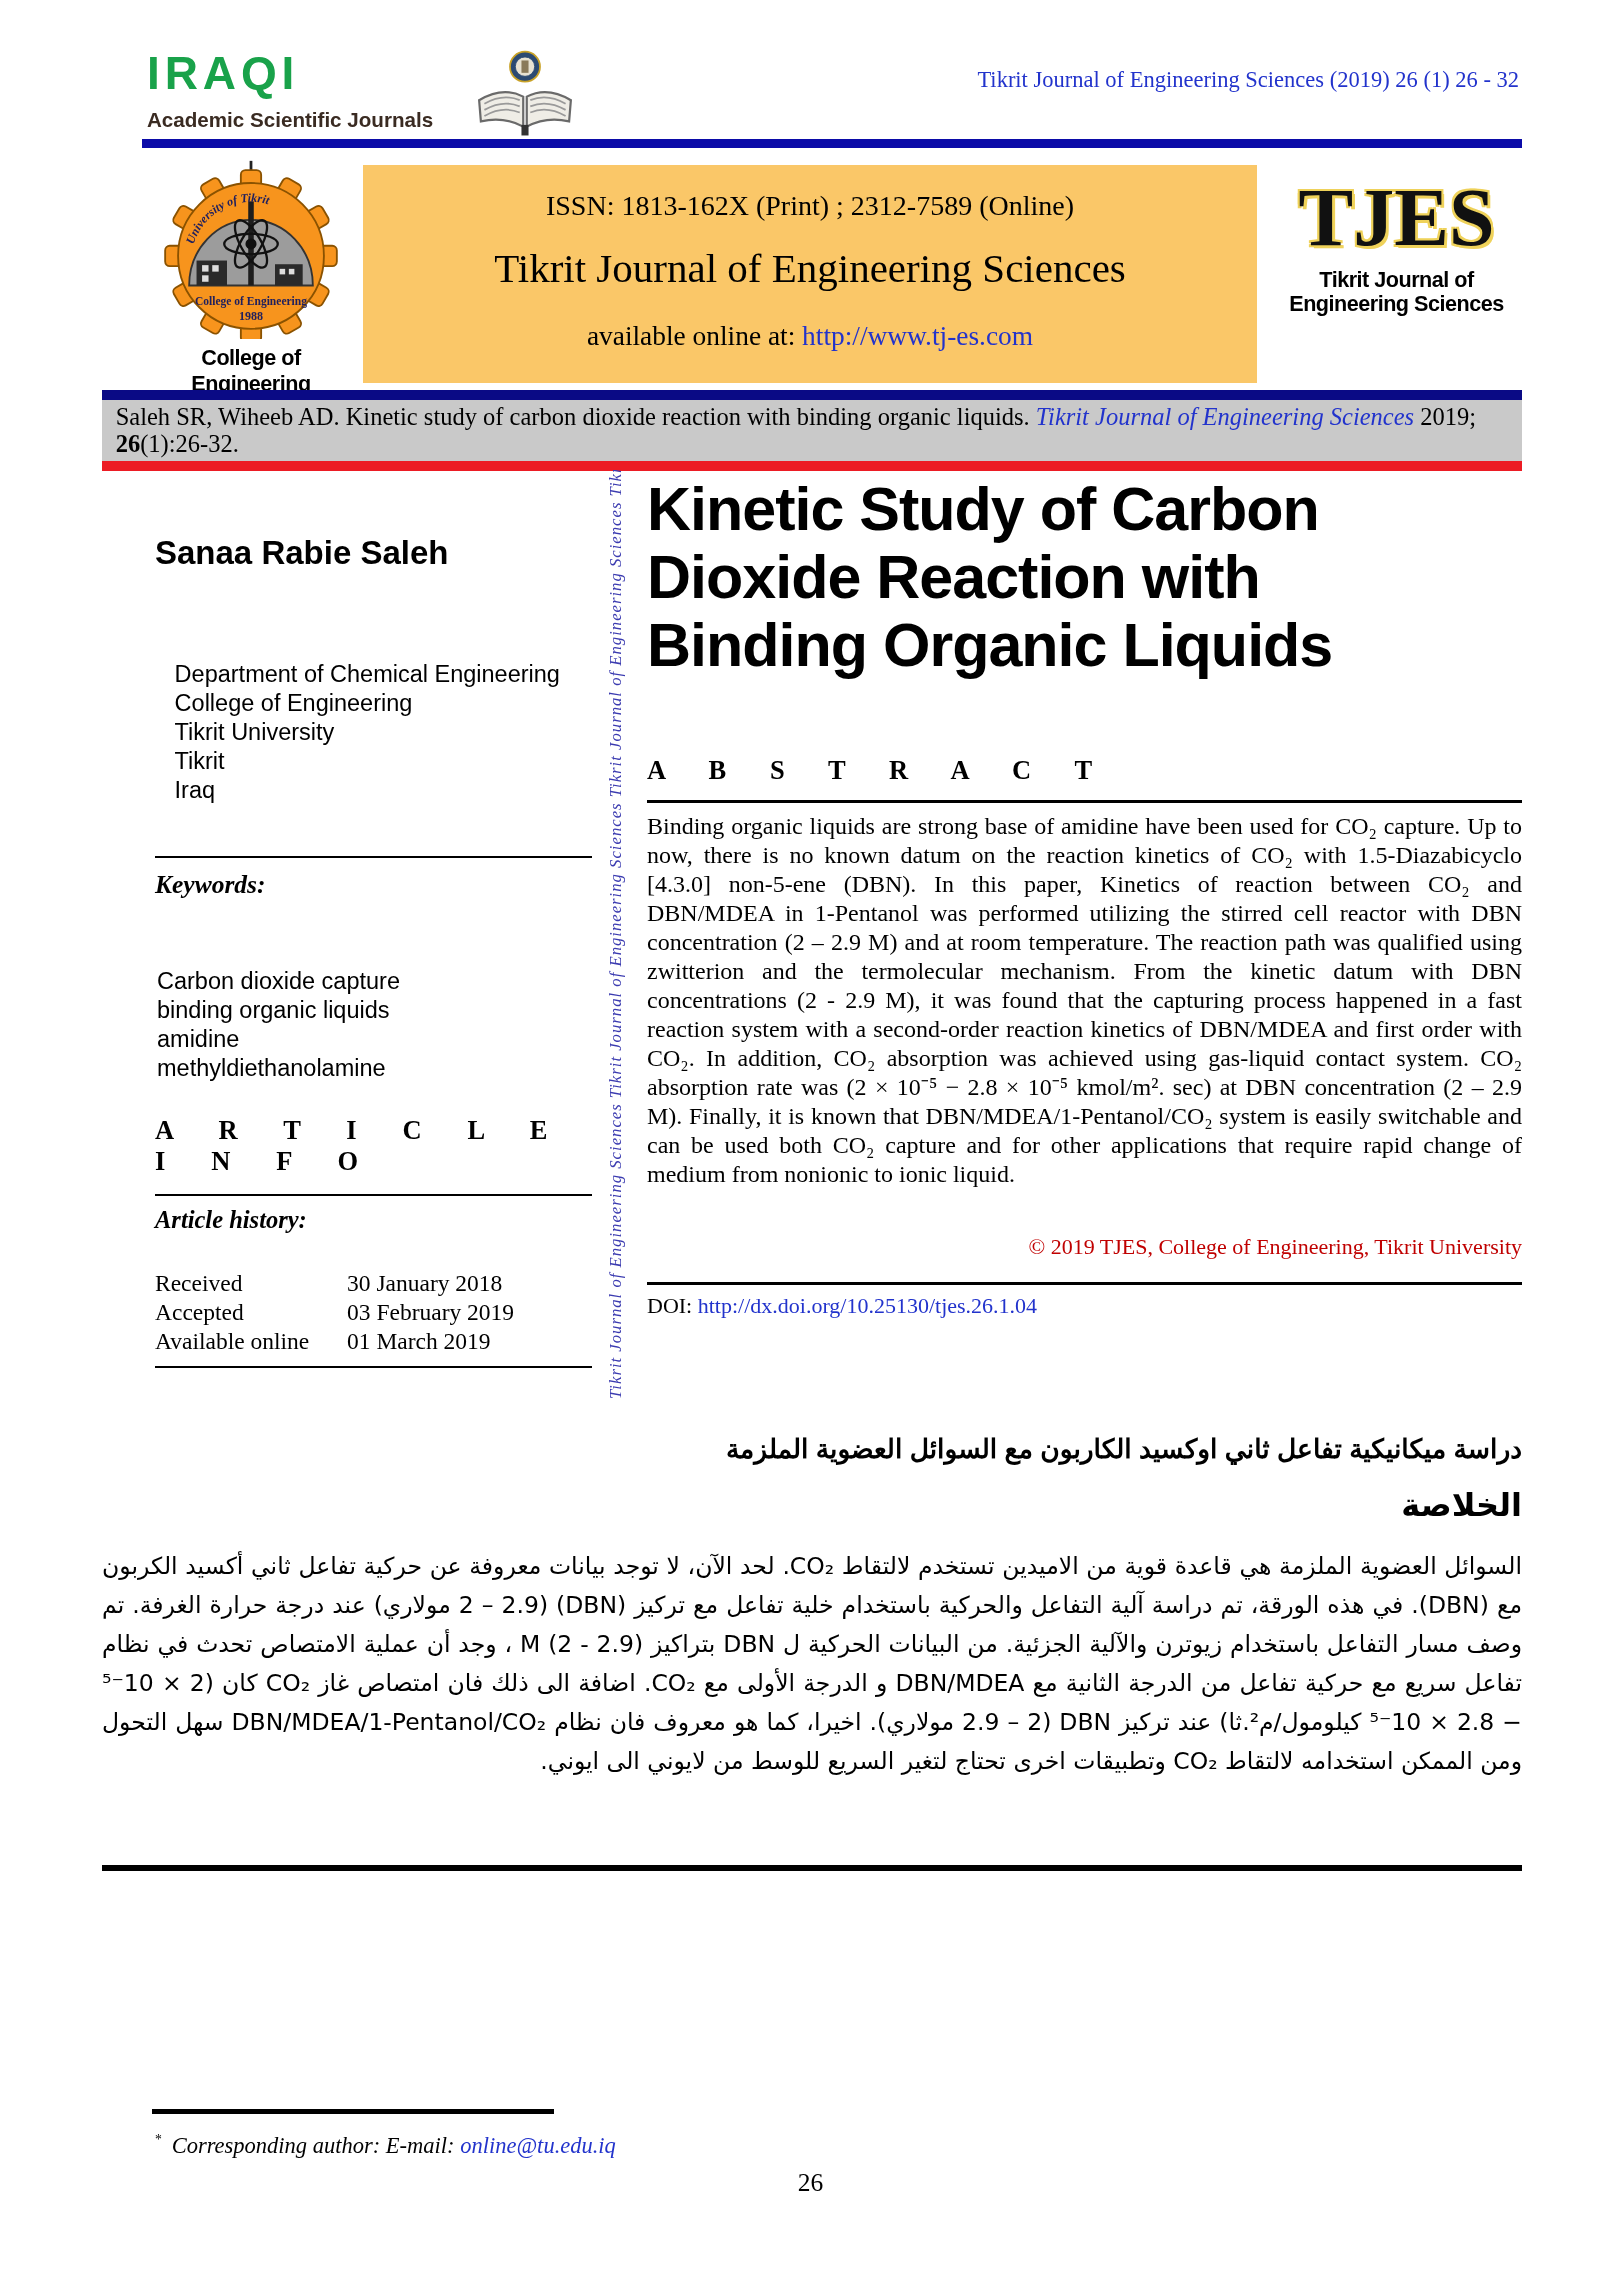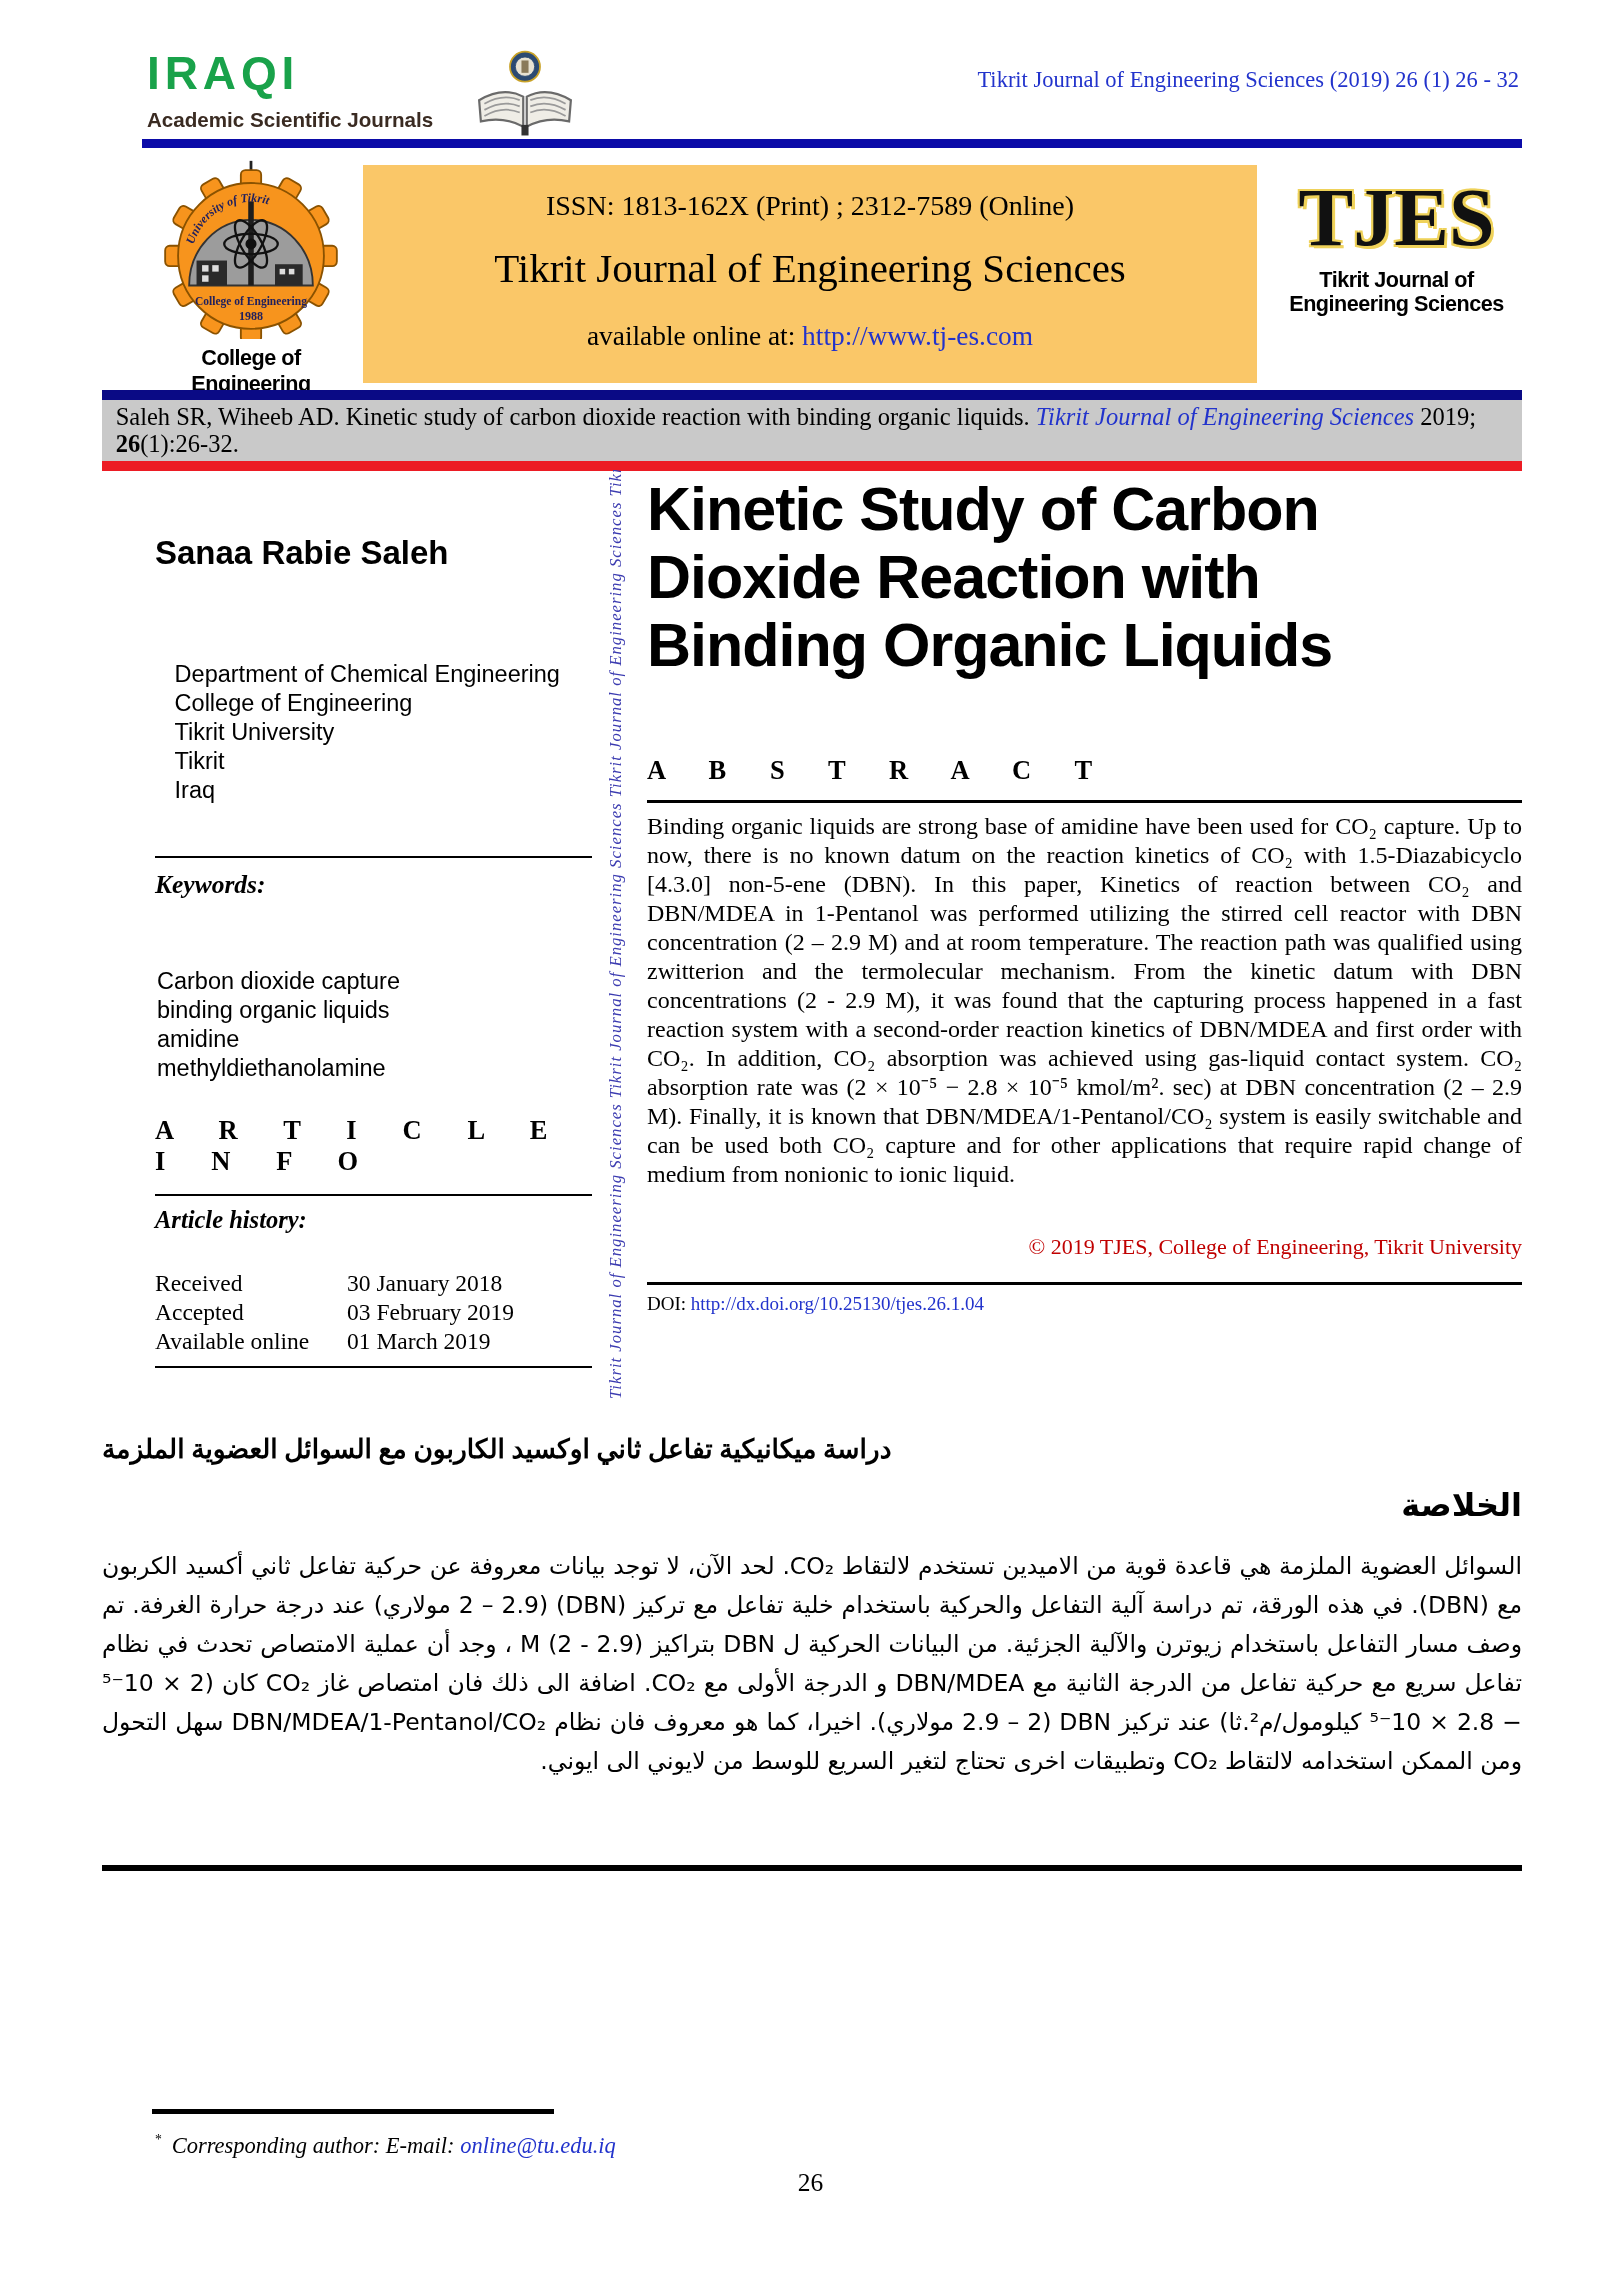--- a/index.html
+++ b/index.html
@@ -58,25 +58,25 @@
     font-style:italic;font-size:16.7px;letter-spacing:1px;color:var(--vertical_blue,#3B3BB0);height:929px}
 
   
   .right-col{left:647px;top:475px;width:875px}
   .paper-title{font-family:"Liberation Sans",sans-serif;font-weight:bold;font-size:61px;line-height:68px;letter-spacing:-1px}
   .abstract-heading{margin-top:76px;font-weight:bold;font-size:26.5px;letter-spacing:9.8px;word-spacing:17.6px}
   .abstract-rule{margin-top:13.7px;border-top:3.9px solid #000}
   .abstract-text{margin-top:9.8px;font-size:24px;line-height:29px;text-align:justify}
   .copyright{margin-top:45px;text-align:right;font-size:22px;color:var(--copyright_red,#C00000)}
   .doi-rule{margin-top:21.6px;border-top:3.9px solid #000}
-  .doi-line{margin-top:7.8px;font-size:19px}
-
-  
-  .arabic-title{left:102px;top:1433px;width:1420px;text-align:left;direction:rtl;
-    font-family:Liberation Serif, serif;font-weight:bold;font-size:26.5px}
+  .doi-line{margin-top:7.8px;font-size:22px}
+
+  
+  .arabic-title{left:102px;top:1433px;width:1420px;text-align:right;direction:rtl;
+    font-family:Liberation Sans, sans-serif;font-weight:bold;font-size:26.5px}
   .arabic-heading{left:102px;top:1486px;width:1420px;text-align:right;direction:rtl;
     font-family:"DejaVu Sans",sans-serif;font-weight:bold;font-size:32px}
   .arabic-body{left:102px;top:1547px;width:1420px;direction:rtl;text-align:justify;
     font-family:"DejaVu Sans",sans-serif;font-size:23.5px;line-height:39px}
   .full-rule{left:102px;top:1865px;width:1420px;height:5.9px;background:#000}
 
   
   .footnote-rule{left:152px;top:2109px;width:402px;height:4.9px;background:#000}
   .footnote{left:155px;top:2132px;font-size:22.5px;font-style:italic}
   .footnote sup{font-size:13.7px;font-style:normal;margin-right:9.8px}

